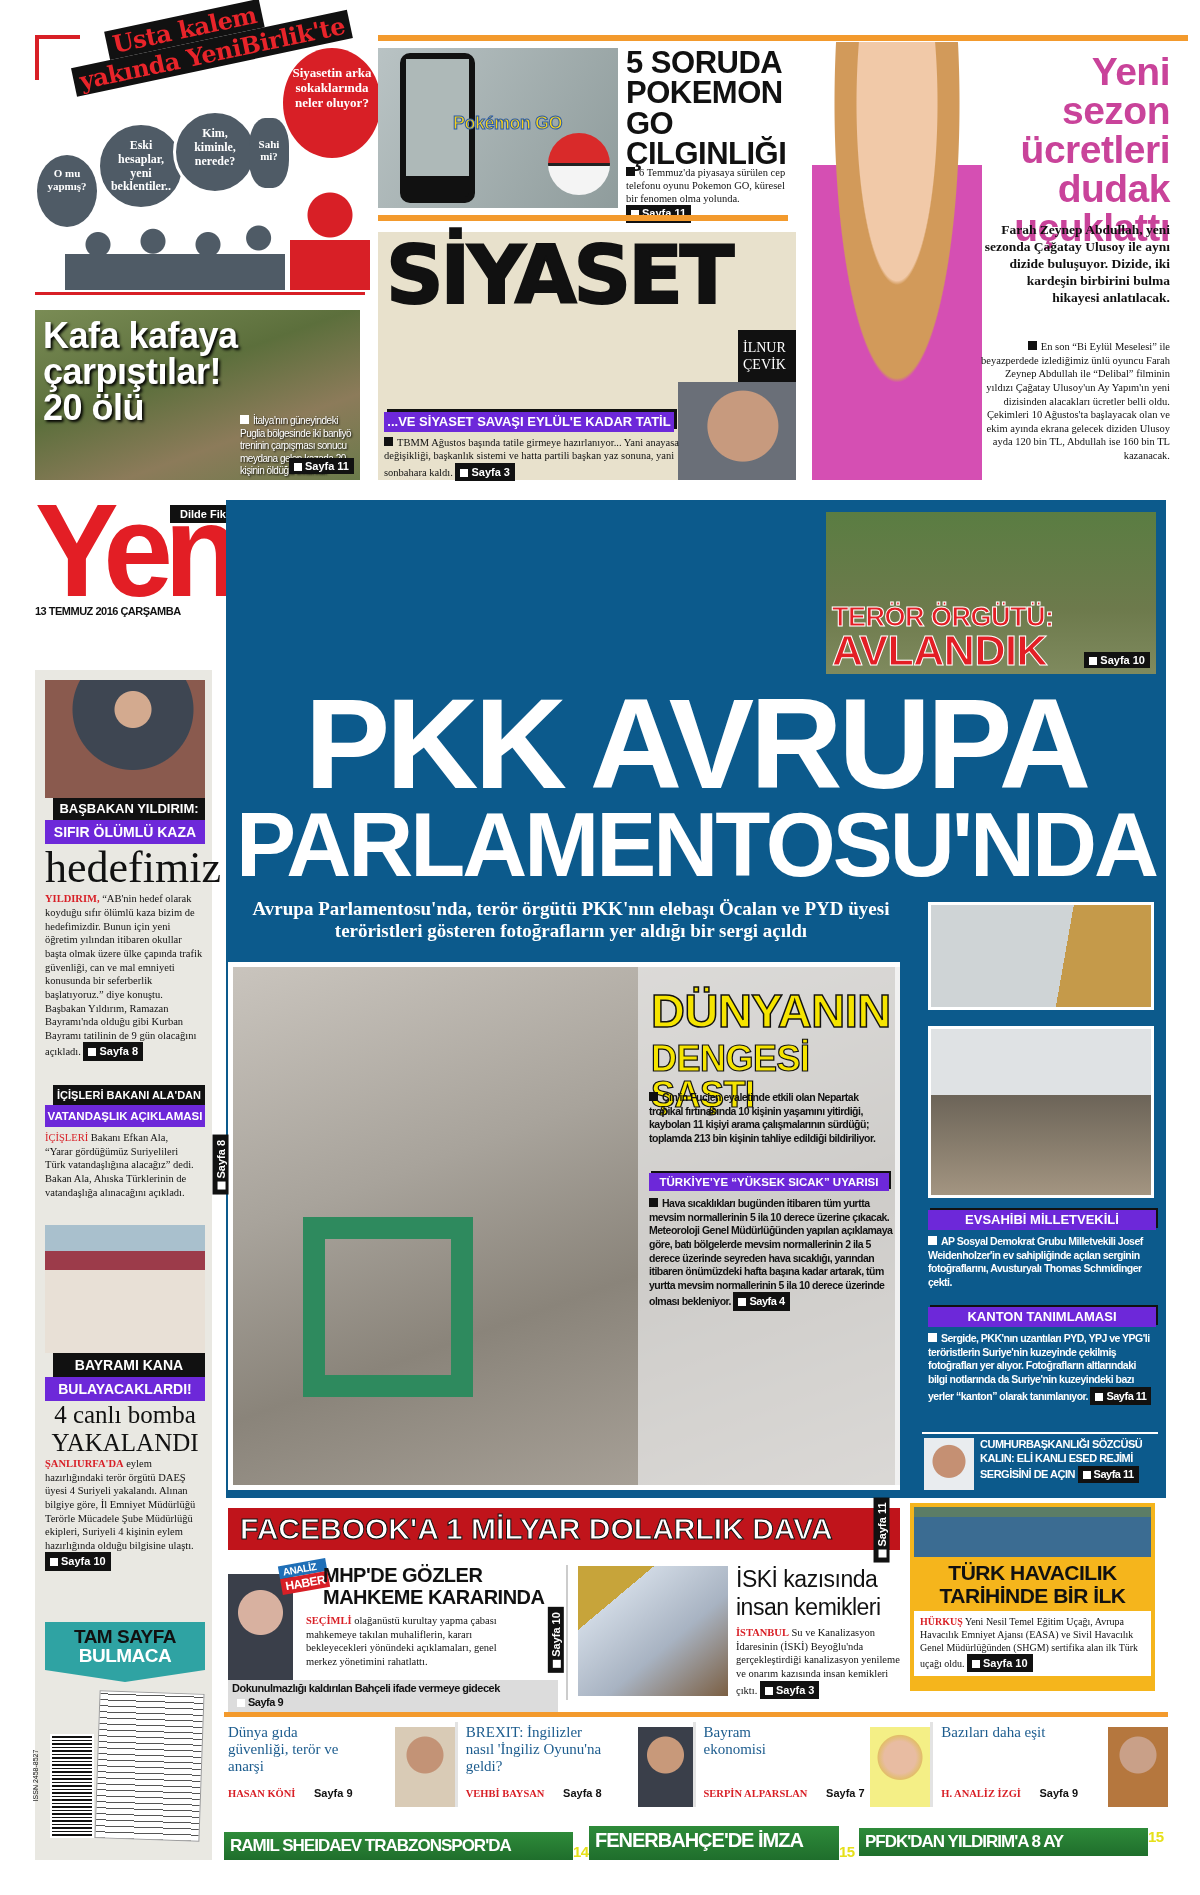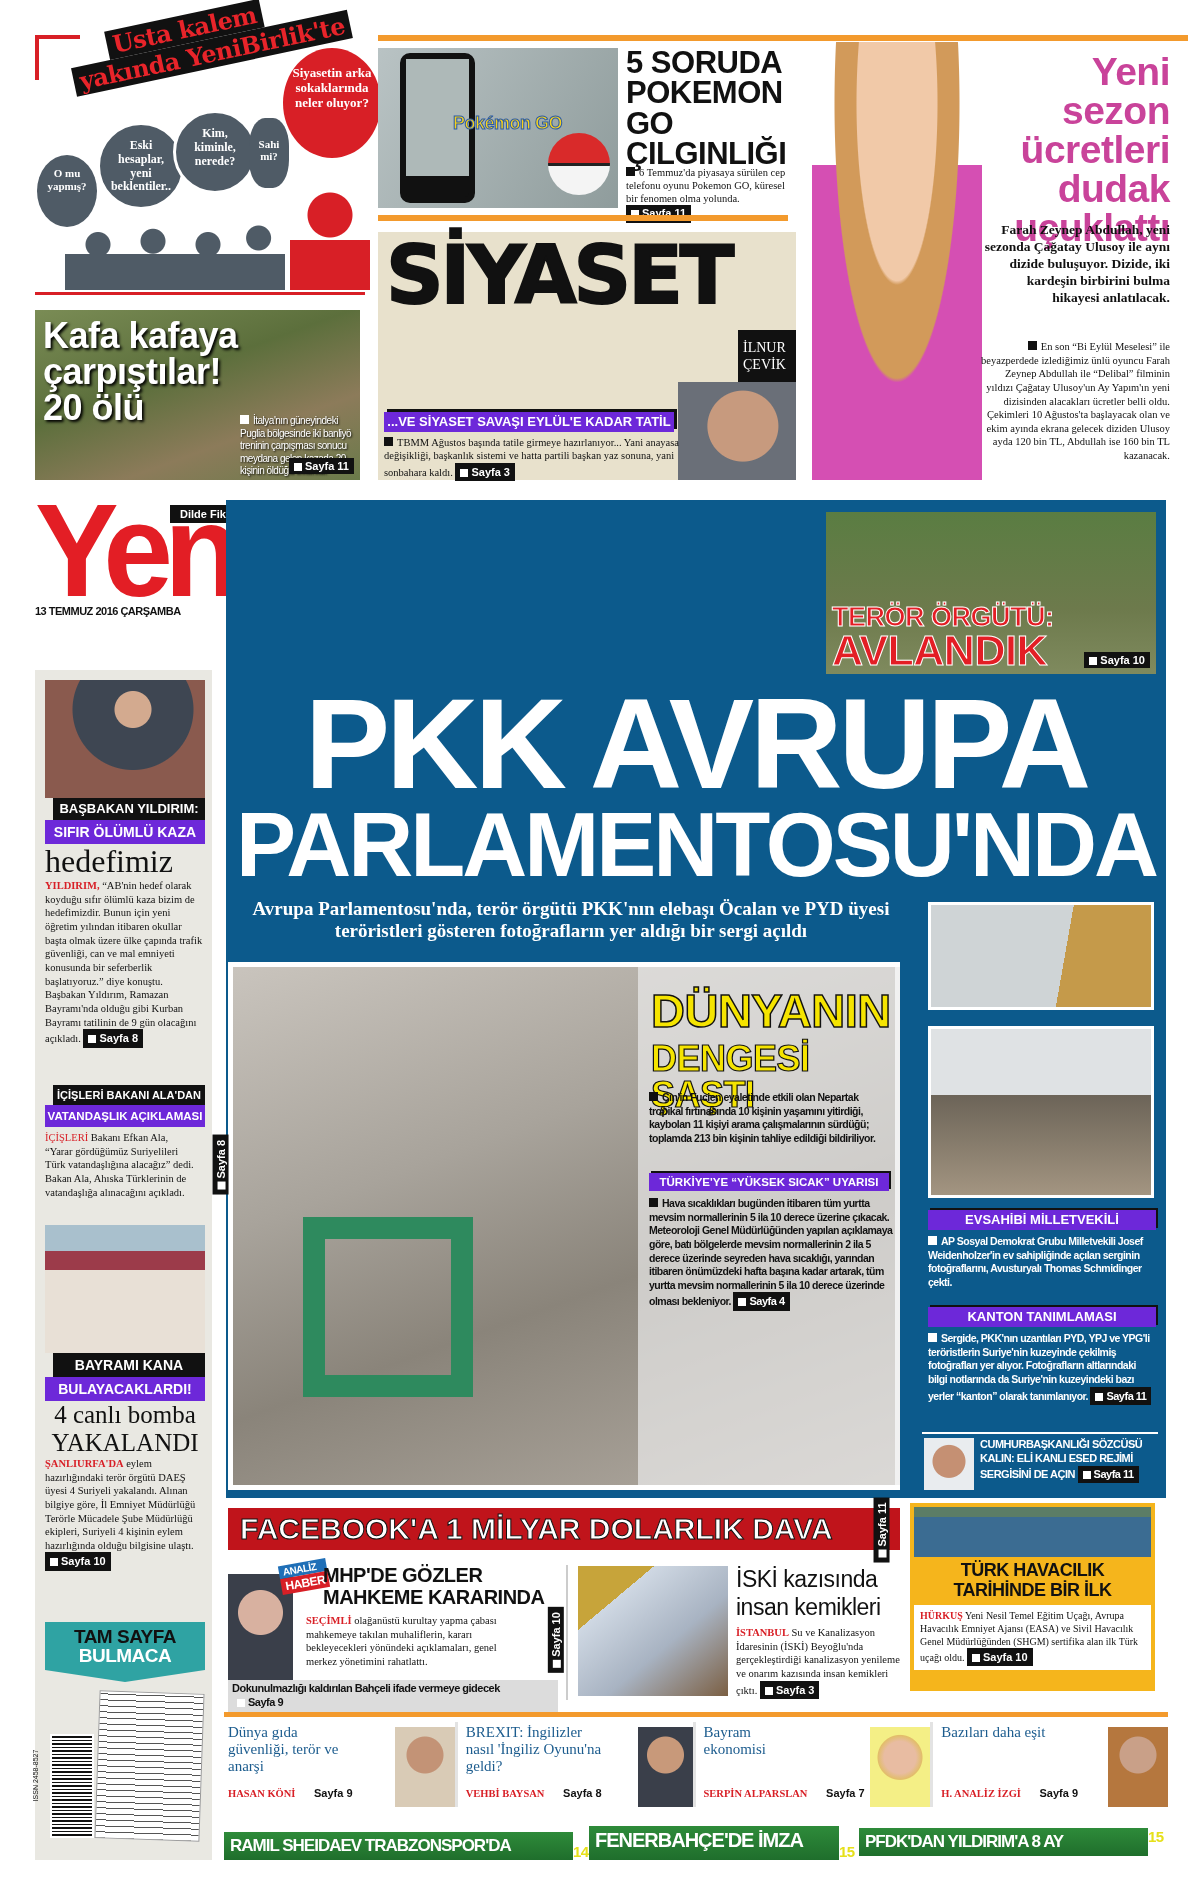--- a/index.html
+++ b/index.html
@@ -115,21 +115,21 @@
   <div class="abs cond sq" style="left:416px;top:124px;width:245px;font-size:10.5px;line-height:1.3">Çin'in Fucien eyaletinde etkili olan Nepartak tropikal fırtınasında 10 kişinin yaşamını yitirdiği, kaybolan 11 kişiyi arama çalışmalarının sürdüğü; toplamda 213 bin kişinin tahliye edildiği bildiriliyor.</div>
   <div class="abs tag-red" style="left:416px;top:206px;width:240px;height:18px;line-height:18px;font-size:11.5px;box-shadow:2px -2px 0 #111">TÜRKİYE'YE “YÜKSEK SICAK” UYARISI</div>
   <div class="abs cond sq" style="left:416px;top:230px;width:245px;font-size:10.5px;line-height:1.3"><span>Hava sıcaklıkları bugünden itibaren tüm yurtta mevsim normallerinin 5 ila 10 derece üzerine çıkacak. Meteoroloji Genel Müdürlüğünden yapılan açıklamaya göre, batı bölgelerde mevsim normallerinin 2 ila 5 derece üzerinde seyreden hava sıcaklığı, yarından itibaren önümüzdeki hafta başına kadar artarak, tüm yurtta mevsim normallerinin 5 ila 10 derece üzerinde olması bekleniyor.</span> <span class="sayfa">Sayfa 4</span></div>
 </div>
 
 <div class="abs" style="left:35px;top:670px;width:177px;height:1190px;background:#e9e8e2"></div>
 <div class="abs" style="left:45px;top:680px;width:160px;">
   <div style="height:118px;background:radial-gradient(circle at 55% 25%,#d3aa8f 18px,#3e4652 19px,#3e4652 60px,#8a5a4e 61px)"></div>
   <div class="tag-black" style="margin-left:8px;font-size:13px;height:22px;line-height:22px">BAŞBAKAN YILDIRIM:</div>
   <div class="tag-red" style="font-size:14px;height:24px;line-height:24px">SIFIR ÖLÜMLÜ KAZA</div>
-  <div style="font-size:32px;line-height:1.1;">hedefimiz</div>
+  <div style="font-size:44px;line-height:1.1;">hedefimiz</div>
   <div style="font-size:10.5px;line-height:1.3"><span class="red" style="font-weight:bold">YILDIRIM,</span> <span>“AB'nin hedef olarak koyduğu sıfır ölümlü kaza bizim de hedefimizdir. Bunun için yeni öğretim yılından itibaren okullar başta olmak üzere ülke çapında trafik güvenliği, can ve mal emniyeti konusunda bir seferberlik başlatıyoruz.” diye konuştu. Başbakan Yıldırım, Ramazan Bayramı'nda olduğu gibi Kurban Bayramı tatilinin de 9 gün olacağını açıkladı.</span> <span class="sayfa">Sayfa 8</span></div>
 </div>
 <div class="abs" style="left:45px;top:1085px;width:160px;">
   <div class="tag-black" style="margin-left:8px;font-size:11px;height:20px;line-height:20px">İÇİŞLERİ BAKANI ALA'DAN</div>
   <div class="tag-red" style="font-size:11.5px;height:22px;line-height:22px">VATANDAŞLIK AÇIKLAMASI</div>
   <div style="font-size:10.5px;line-height:1.3;padding-top:4px;padding-right:10px"><span class="red" style="font-weight:normal">İÇİŞLERİ</span> <span>Bakanı Efkan Ala, “Yarar gördüğümüz Suriyelileri Türk vatandaşlığına alacağız” dedi. Bakan Ala, Ahıska Türklerinin de vatandaşlığa alınacağını açıkladı.</span></div>
   <span class="abs sayfa" style="right:-8px;top:50px;transform:rotate(-90deg);transform-origin:right top">Sayfa 8</span>
 </div>
 <div class="abs" style="left:45px;top:1225px;width:160px;">
   <div style="height:128px;background:linear-gradient(#a9c0cd 20%,#9c3b4a 20%,#9c3b4a 35%,#e8e0d6 35%)"></div>
@@ -167,21 +167,21 @@
 <div class="abs" style="left:566px;top:1565px;width:2px;height:135px;background:#ccc"></div>
 
 <div class="abs" style="left:578px;top:1562px;width:322px;height:138px;">
   <div class="abs" style="left:0;top:4px;width:150px;height:130px;background:linear-gradient(140deg,#c7a43a 25%,#cfd8e3 25%,#a8b3c2 60%,#7b5f43)"></div>
   <div class="abs cond" style="left:158px;top:4px;width:164px;font-size:23px;font-weight:normal;line-height:1.2">İSKİ kazısında insan kemikleri</div>
   <div class="abs" style="left:158px;top:64px;width:164px;font-size:10.5px;line-height:1.3"><span class="red" style="font-weight:bold">İSTANBUL</span> <span>Su ve Kanalizasyon İdaresinin (İSKİ) Beyoğlu'nda gerçekleştirdiği kanalizasyon yenileme ve onarım kazısında insan kemikleri çıktı.</span> <span class="sayfa">Sayfa 3</span></div>
 </div>
 
 <div class="abs" style="left:910px;top:1503px;width:245px;height:188px;background:#f5b51c;padding:4px">
   <div style="height:50px;background:linear-gradient(180deg,#5b7d66 20%,#3b6c92 20%)"></div>
-  <div class="cond" style="font-size:18px;line-height:1.1;text-align:center;padding:4px 0">TÜRK HAVACILIK TARİHİNDE BİR İLK</div>
+  <div class="cond" style="font-size:21px;line-height:1.1;text-align:center;padding:4px 0">TÜRK HAVACILIK TARİHİNDE BİR İLK</div>
   <div style="background:#fff;font-size:10px;line-height:1.3;padding:4px 6px"><span class="red" style="font-weight:bold">HÜRKUŞ</span> <span>Yeni Nesil Temel Eğitim Uçağı, Avrupa Havacılık Emniyet Ajansı (EASA) ve Sivil Havacılık Genel Müdürlüğünden (SHGM) sertifika alan ilk Türk uçağı oldu.</span> <span class="sayfa">Sayfa 10</span></div>
 </div>
 
 <div class="abs" style="left:224px;top:1712px;width:944px;height:5px;background:#f39a2d"></div>
 <div class="abs" style="left:224px;top:1722px;width:944px;height:85px;display:flex;gap:4px;">
   <div style="flex:1;position:relative;background:#fff;border-right:3px solid #e3e3e3">
     <div style="position:absolute;left:4px;top:2px;width:125px;font-size:15px;line-height:1.12;color:#1c5c8e">Dünya gıda güvenliği, terör ve anarşi</div>
     <div style="position:absolute;left:4px;bottom:6px;font-size:10.5px;font-weight:bold;color:#d81f26"><span>HASAN KÖNİ</span> <span class="sayfa" style="background:transparent;color:#111">Sayfa 9</span></div>
     <div style="position:absolute;right:0;top:5px;width:60px;height:80px;background:radial-gradient(circle at 50% 35%,#c39376 18px,#d9cbb6 19px)"></div>
   </div>

